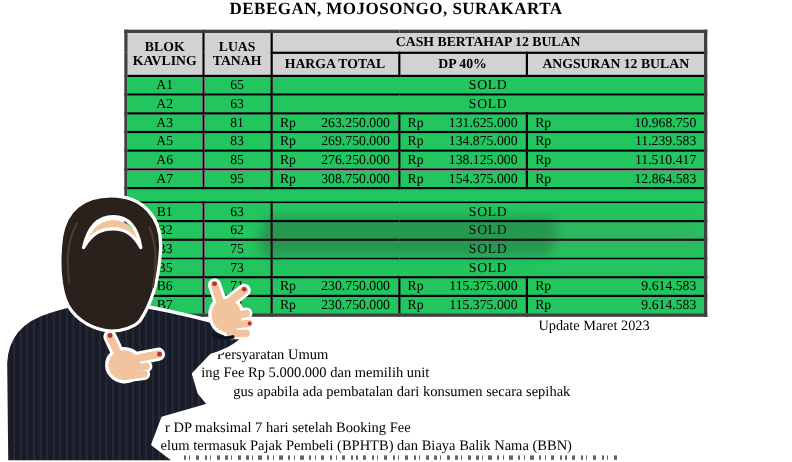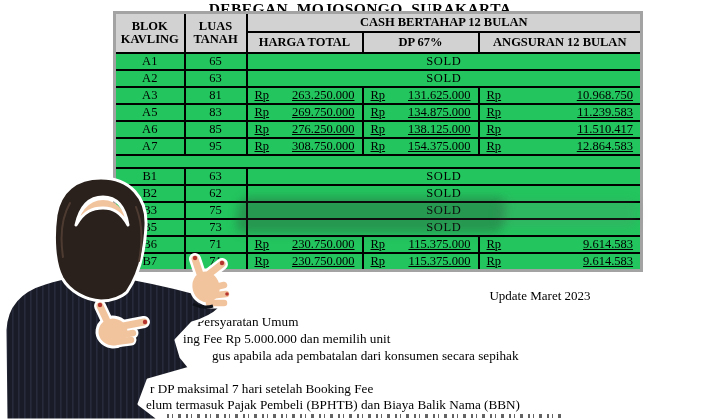--- a/index.html
+++ b/index.html
@@ -1,33 +1,33 @@
 <!DOCTYPE html>
 <html><head>
 <meta charset="utf-8">
 <style>
   html,body{margin:0;padding:0;}
   .page{position:relative;width:720px;height:420px;background:#ffffff;overflow:hidden;
         font-family:"Liberation Serif",serif;color:#000;}
   .title{position:absolute;top:0;left:0;width:720px;margin:0;text-align:center;
          font-size:15.5px;font-weight:bold;letter-spacing:.4px;}
   
-  table.price{position:absolute;left:113px;top:11px;width:527px;border-collapse:collapse;
-              table-layout:fixed;border:3px solid #a3a3a3;}
+  table.price{position:absolute;left:113px;top:27px;width:527px;border-collapse:collapse;
+              table-layout:fixed;border:3px solid #404040;}
   table.price th,table.price td{border:2px solid #000;padding:0;text-align:center;
               font-size:12.5px;line-height:1.05;overflow:hidden;white-space:nowrap;}
   table.price thead th{background:#d2d2d2;font-weight:bold;}
   .hrow1 th{height:17px;}
   .hrow2 th{height:19px;}
   th.span2{height:38px;}
   th.span2 span{display:block;}
   tbody td{height:15px;line-height:15px;background:#22c55e;}
   tr.gap td{height:11px;border-left:none;border-right:none;}
   td.sold{letter-spacing:.6px;}
-  td.money .mrow{display:flex;justify-content:space-between;padding:0 7px;text-decoration:underline;}
+  td.money .mrow{display:flex;justify-content:space-between;padding:0 7px;}
   td.money .rp{text-align:left;}
   td.money .amt{text-align:left;}
   
   .update{position:absolute;left:440px;top:288px;width:200px;text-align:center;font-size:13px;}
   .note{position:absolute;white-space:nowrap;font-size:13.2px;}
   .n0{left:197px;top:314px;}
   .n1{left:183px;top:331px;}
   .n2{left:188px;top:348px;margin-left:24px;}
   .n3{left:202px;top:365px;}
   .n4{left:150px;top:381px;}
@@ -66,21 +66,21 @@
           <span>KAVLING</span>
         </th>
         <th rowspan="2" class="span2">
           <span>LUAS</span>
           <span>TANAH</span>
         </th>
         <th colspan="3">CASH BERTAHAP 12 BULAN</th>
       </tr>
       <tr class="hrow2">
         <th>HARGA TOTAL</th>
-        <th>DP 67%</th>
+        <th>DP 40%</th>
         <th>ANGSURAN 12 BULAN</th>
       </tr>
     </thead>
     <tbody>
       <tr>
         <td>A1</td>
         <td>65</td>
         <td colspan="3" class="sold">SOLD</td>
       </tr>
       <tr>

